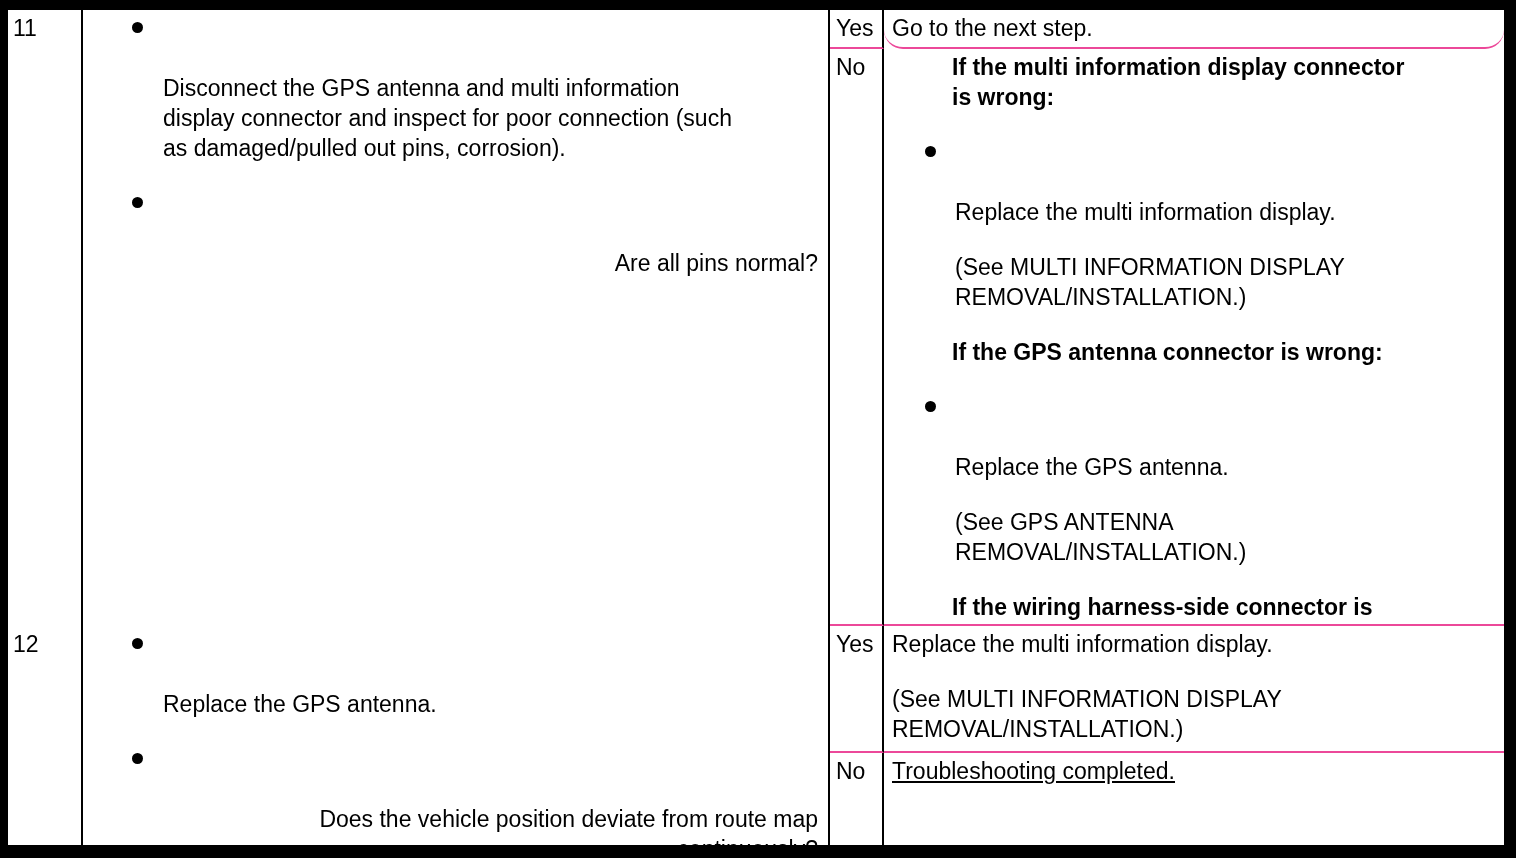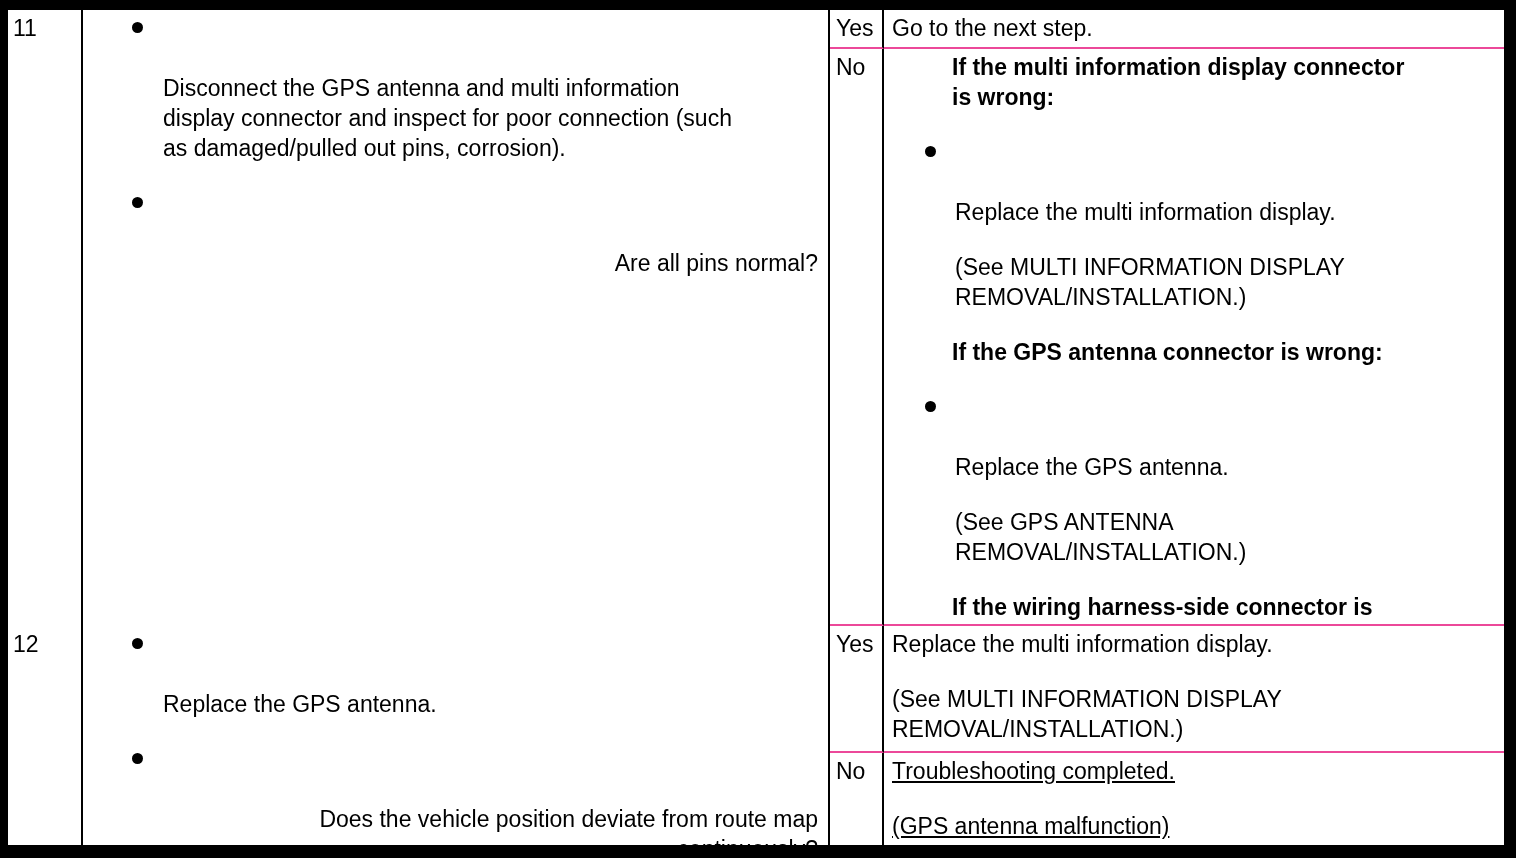--- a/index.html
+++ b/index.html
@@ -101,21 +101,21 @@
       </div>
       <div class="b-item">
         <span class="dot"></span>
         <span>Are all pins normal?</span>
       </div>
     </div>
 
     <div class="cell b-r b-b ans-cell" style="grid-column:3; grid-row:1;">
       <span>Yes</span>
     </div>
-    <div class="cell b-b act-cell" style="grid-column:4; grid-row:1;">
+    <div class="cell b-b act-cell" style="grid-column:4; grid-row:1;border-radius:19px;">
       <div class="blk blk-plain">Go to the next step.</div>
     </div>
 
     <div class="cell b-r b-b ans-cell" style="grid-column:3; grid-row:2;">
       <span>No</span>
     </div>
     <div class="cell b-b act-cell" style="grid-column:4; grid-row:2;">
       <div class="blk blk-heading">If the multi information display connector
 is wrong:</div>
       <div class="blk blk-bullet">
@@ -159,17 +159,16 @@
       <div class="blk blk-plain">Replace the multi information display.</div>
       <div class="blk blk-plain">(See MULTI INFORMATION DISPLAY
 REMOVAL/INSTALLATION.)</div>
     </div>
 
     <div class="cell b-r ans-cell" style="grid-column:3; grid-row:4;">
       <span>No</span>
     </div>
     <div class="cell act-cell" style="grid-column:4; grid-row:4;text-decoration:underline;">
       <div class="blk blk-plain">Troubleshooting completed.</div>
-      <div class="blk blk-plain">(GPS antenna malfunction)</div>
     </div>
 
   </div>
 </div>
 
 </body></html>

